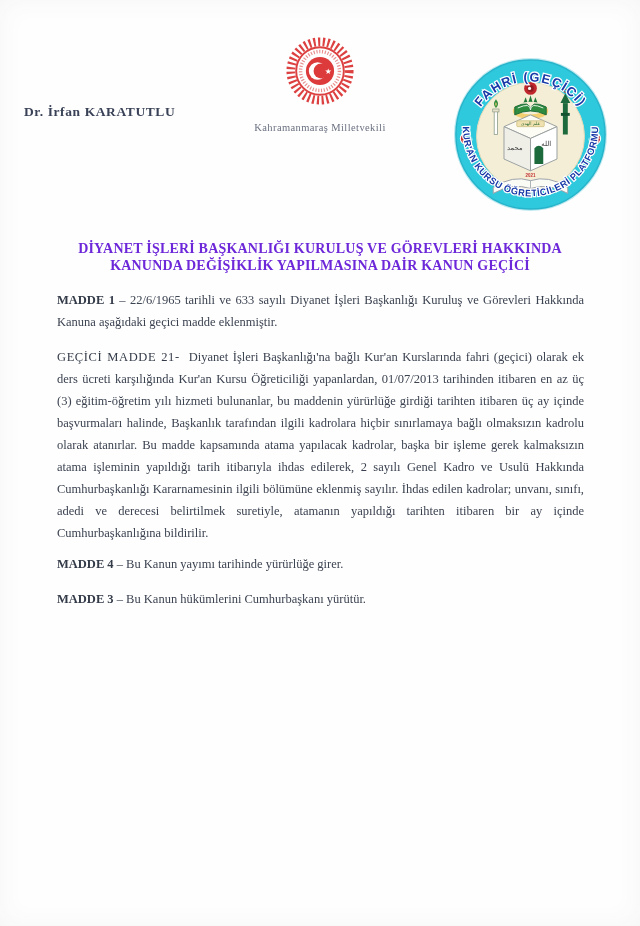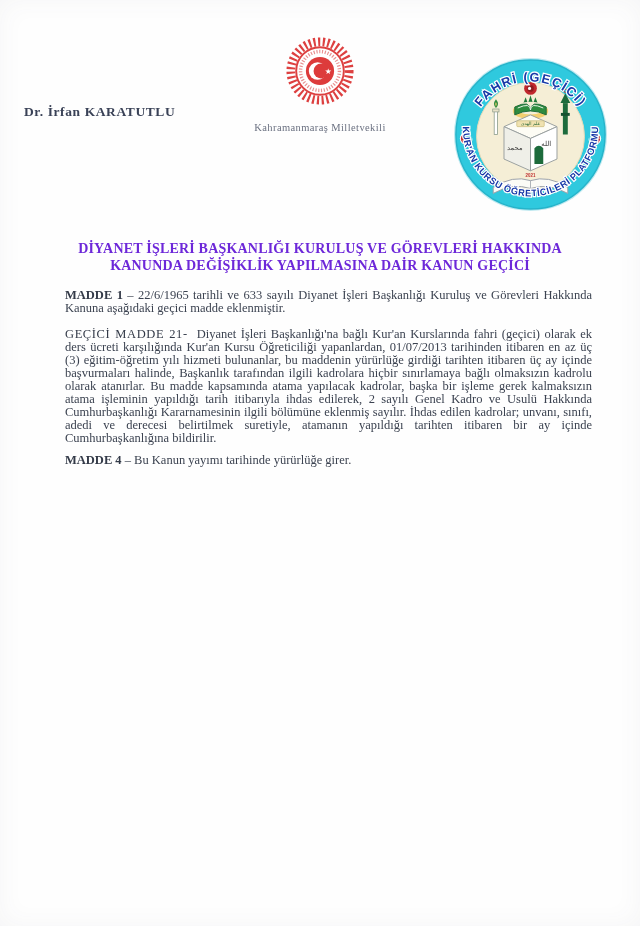--- a/index.html
+++ b/index.html
@@ -54,22 +54,22 @@
   .calligraphy { font-family:"DejaVu Sans", sans-serif; font-size:7px; fill:#3a3a3a; }
   
   .doc-title {
     position:absolute; top:241px; left:44px; width:552px;
     text-align:center;
     font-size:14px; font-weight:bold; letter-spacing:0.2px;
     line-height:16.5px;
     color:#6d28d9;
   }
   .doc-body {
-    position:absolute; top:289px; left:65px; width:527px;
-    font-size:12.5px; line-height:13px;
+    position:absolute; top:289px; left:57px; width:527px;
+    font-size:12.5px; line-height:22px;
     text-align:justify;
     font-family:Liberation Serif, serif;
   }
   .doc-body p { margin:0 0 13px 0; }
   .doc-body p.article-temp { margin-bottom:9px; }
   .article-label { font-weight:bold; color:#333a48; }
   .article-temp .article-label { font-weight:normal; letter-spacing:0.6px; }
 </style>
 </head>
 <body>
@@ -170,15 +170,16 @@
 
   <div class="doc-title">
     <div>DİYANET İŞLERİ BAŞKANLIĞI KURULUŞ VE GÖREVLERİ HAKKINDA</div>
     <div>KANUNDA DEĞİŞİKLİK YAPILMASINA DAİR KANUN GEÇİCİ</div>
   </div>
 
   <div class="doc-body">
     <p><span class="article-label">MADDE 1</span> <span>– 22/6/1965 tarihli ve 633 sayılı Diyanet İşleri Başkanlığı Kuruluş ve Görevleri Hakkında Kanuna aşağıdaki geçici madde eklenmiştir.</span></p>
     <p class="article-temp"><span class="article-label">GEÇİCİ MADDE 21-</span>&nbsp; <span>Diyanet İşleri Başkanlığı'na bağlı Kur'an Kurslarında fahri (geçici) olarak ek ders ücreti karşılığında Kur'an Kursu Öğreticiliği yapanlardan, 01/07/2013 tarihinden itibaren en az üç (3) eğitim-öğretim yılı hizmeti bulunanlar, bu maddenin yürürlüğe girdiği tarihten itibaren üç ay içinde başvurmaları halinde, Başkanlık tarafından ilgili kadrolara hiçbir sınırlamaya bağlı olmaksızın kadrolu olarak atanırlar. Bu madde kapsamında atama yapılacak kadrolar, başka bir işleme gerek kalmaksızın atama işleminin yapıldığı tarih itibarıyla ihdas edilerek, 2 sayılı Genel Kadro ve Usulü Hakkında Cumhurbaşkanlığı Kararnamesinin ilgili bölümüne eklenmiş sayılır. İhdas edilen kadrolar; unvanı, sınıfı, adedi ve derecesi belirtilmek suretiyle, atamanın yapıldığı tarihten itibaren bir ay içinde Cumhurbaşkanlığına bildirilir.</span></p>
     <p><span class="article-label">MADDE 4</span> <span>– Bu Kanun yayımı tarihinde yürürlüğe girer.</span></p>
+    <p><span class="article-label">MADDE 3</span> <span>– Bu Kanun hükümlerini Cumhurbaşkanı yürütür.</span></p>
   </div>
 
 </div>
 
 </body></html>

